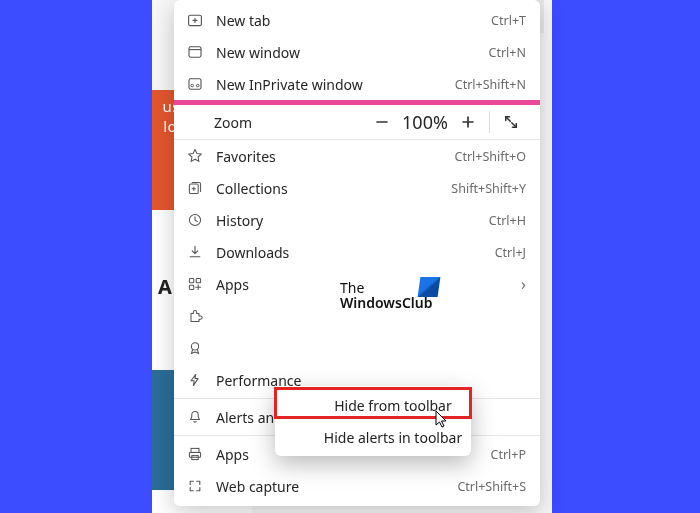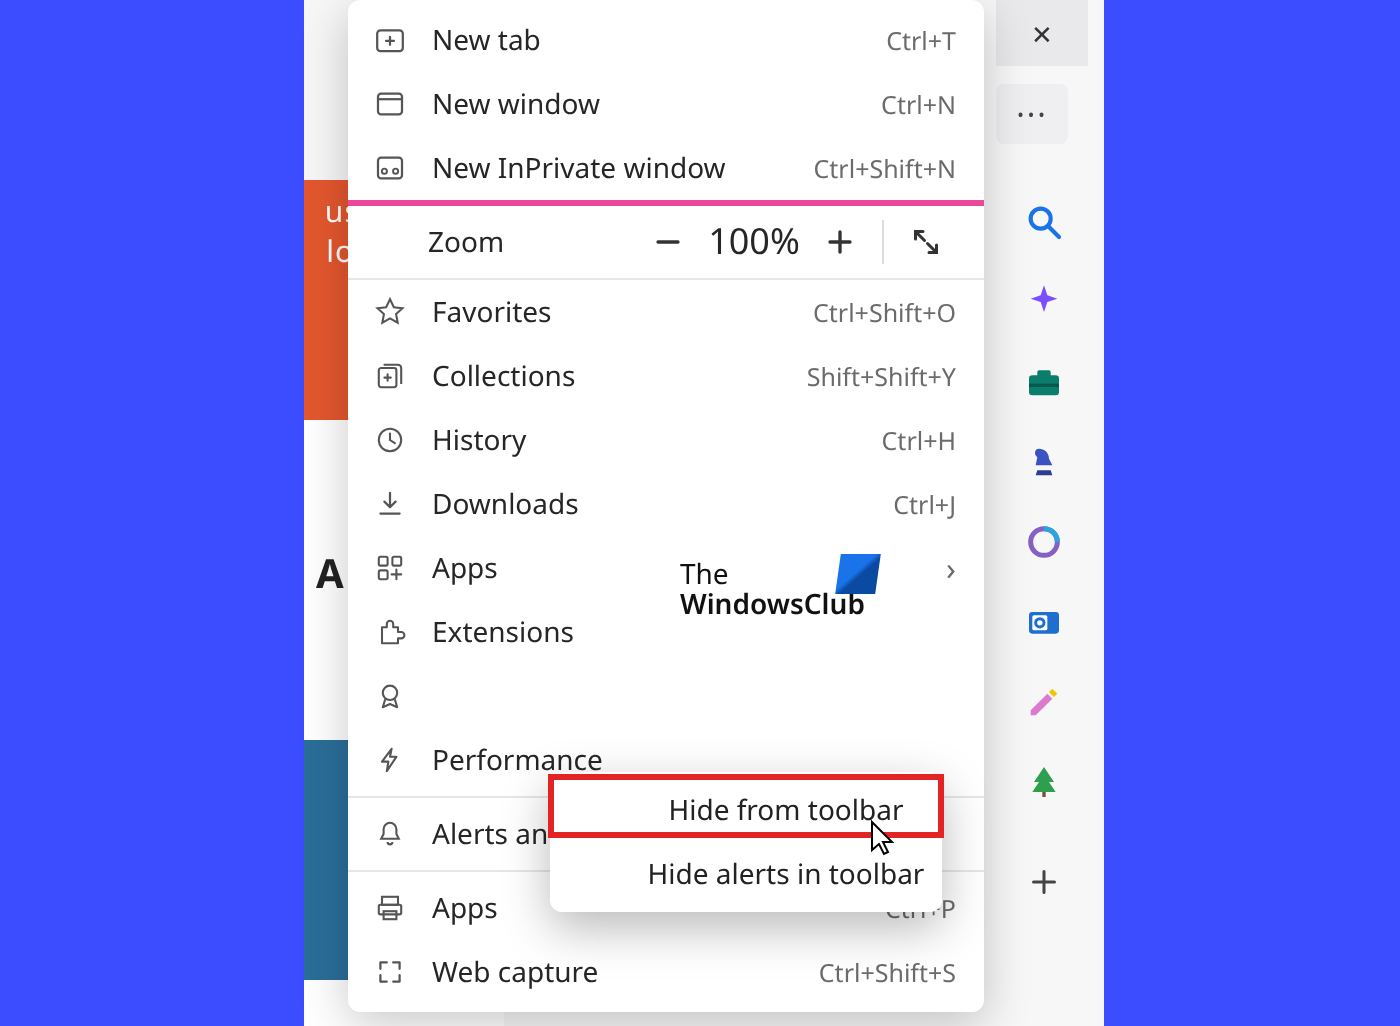--- a/index.html
+++ b/index.html
@@ -103,21 +103,21 @@
     display: flex;
     align-items: center;
     justify-content: center;
     font-size: 18px;
   }
   
   .menu {
     position: absolute;
     left: 174px;
     top: 0;
-    width: 318px;
+    width: 366px;
     background: #fff;
     border-radius: 6px;
     box-shadow: 0 6px 24px rgba(0,0,0,.22);
     padding: 4px 0;
   }
   .mitem {
     display: flex;
     align-items: center;
     height: 32px;
     padding: 0 14px 0 12px;
@@ -134,21 +134,21 @@
     display:flex;
     align-items:center;
     justify-content:center;
   }
   .mlabel { flex: 1; }
   .mshort { color: #6b6b6b; font-size: 12.5px; }
   .chevron { color:#6b6b6b; font-size:16px; margin-left:10px;}
   .sep { height: 1px; background: #e6e6e6; margin: 2px 0; }
   .zoomrow {
     display:flex; align-items:center; height:40px;
-    border-top:3px solid #ec4899; border-bottom:1px solid #e6e6e6;
+    border-top:5px solid #ec4899; border-bottom:1px solid #e6e6e6;
     padding: 0 12px;
   }
   .zoomlabel { flex:1; padding-left: 28px; color:#262626;}
   .zbtn {
     width:34px; height:34px; display:flex; align-items:center;
     justify-content:center; font-size:20px; color:#333;
     border-radius:4px;
   }
   .zval { width:52px; text-align:center; font-size:18px; color:#262626;}
   .zsep { width:1px; height:22px; background:#ddd; margin:0 4px;}
@@ -388,21 +388,20 @@
     <span class="mlabel">Apps</span>
     <span class="chevron">›</span>
   </div>
 
   <div class="mitem">
     <span class="micon">
         <svg viewBox="0 0 20 20" width="16" height="16">
           <path d="M5 7h3V5a2 2 0 014 0v2h3v3h2a2 2 0 010 4h-2v3H5z" fill="none" stroke="#555" stroke-width="1.3" stroke-linejoin="round"></path>
         </svg>
       </span>
-    <span class="mlabel">Extensions</span>
   </div>
 
   <div class="mitem">
     <span class="micon">
         <svg viewBox="0 0 20 20" width="16" height="16">
           <circle cx="10" cy="8" r="4.5" fill="none" stroke="#555" stroke-width="1.3"></circle>
           <path d="M7 12l-1.5 5L10 15l4.5 2L13 12" fill="none" stroke="#555" stroke-width="1.3" stroke-linejoin="round"></path>
         </svg>
       </span>
   </div>

